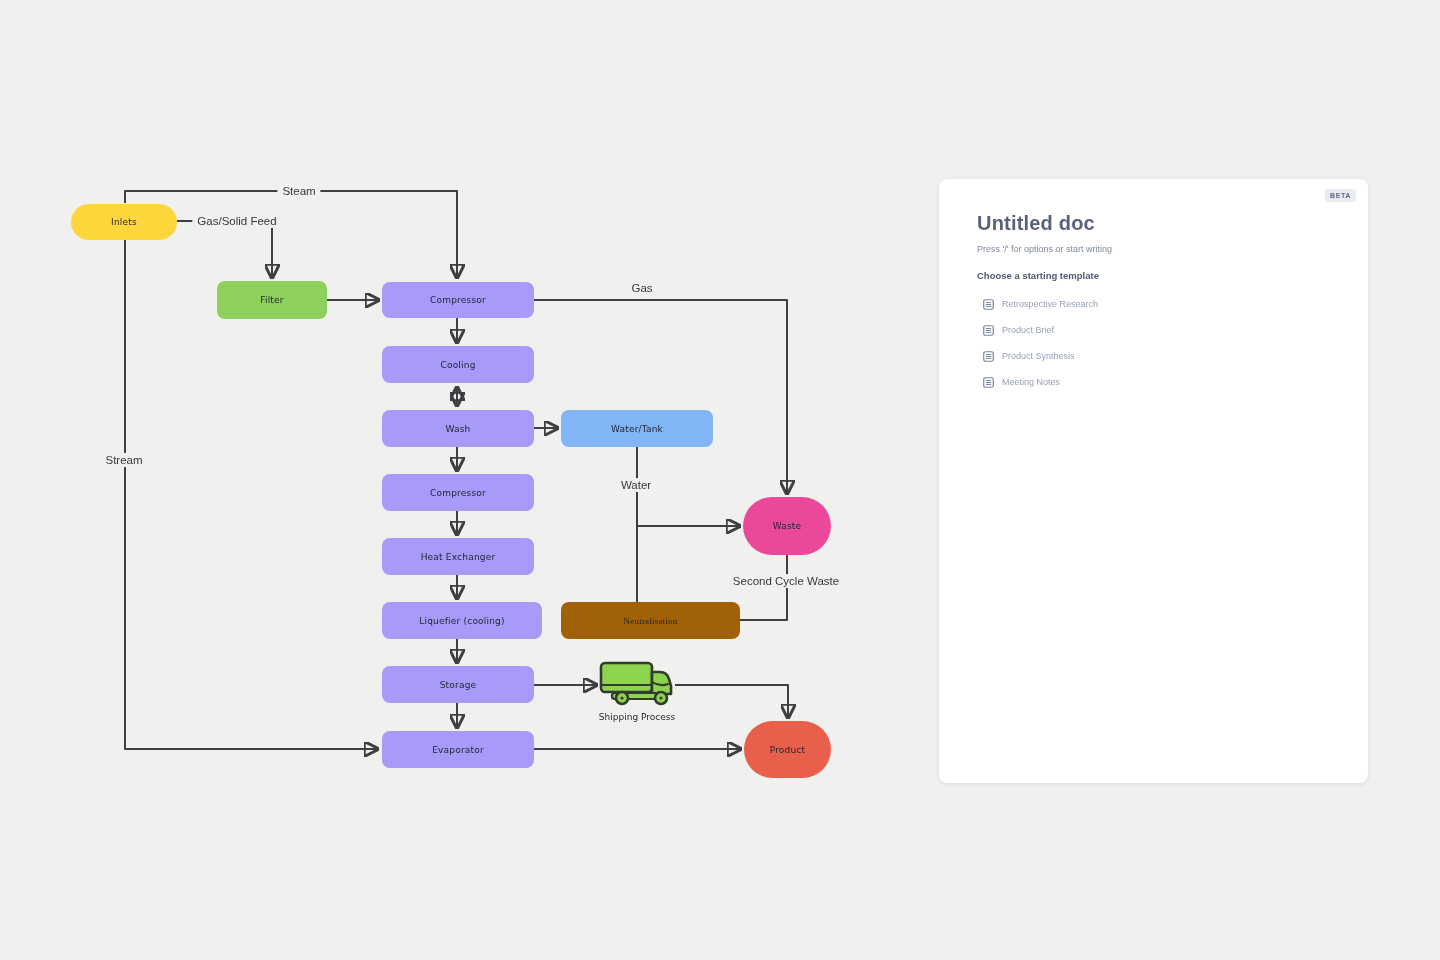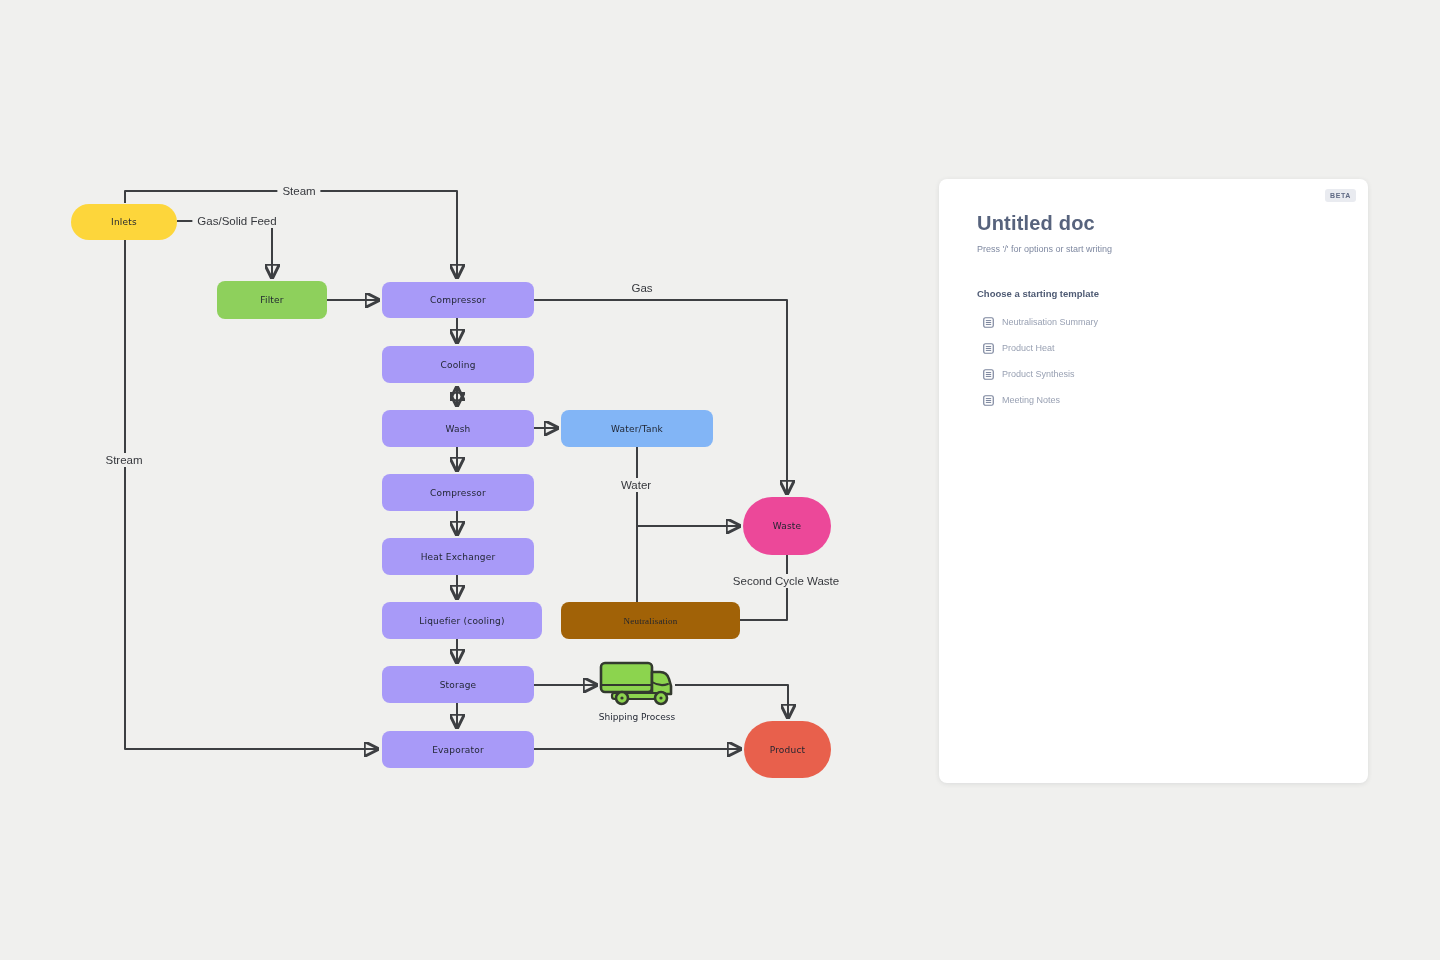--- a/index.html
+++ b/index.html
@@ -83,21 +83,21 @@
     letter-spacing: 0.2px;
     cursor: text;
   }
   .doc-placeholder {
     margin-top: 9px;
     font-size: 9px;
     color: #7f89a1;
     cursor: text;
   }
   .tpl-heading {
-    margin-top: 34px;
+    margin-top: 16px;
     font-size: 9.5px;
     font-weight: bold;
     color: #4e5a73;
   }
   .tpl-list { margin-top: 10px; }
   .tpl-item {
     display: flex; align-items: center;
     height: 26px;
     gap: 8px;
     padding-left: 6px;
@@ -220,31 +220,31 @@
       <div class="tpl-heading">Choose a starting template</div>
       <div class="tpl-list">
 
         <div class="tpl-item">
           <svg class="tpl-icon" viewBox="0 0 12 12">
             <rect x="0.8" y="0.8" width="10.4" height="10.4" rx="2" fill="none" stroke="#7b859d" stroke-width="1.3"></rect>
             <line x1="3.1" y1="3.9" x2="8.9" y2="3.9" stroke="#7b859d" stroke-width="1.1"></line>
             <line x1="3.1" y1="6" x2="8.9" y2="6" stroke="#7b859d" stroke-width="1.1"></line>
             <line x1="3.1" y1="8.1" x2="8.9" y2="8.1" stroke="#7b859d" stroke-width="1.1"></line>
           </svg>
-          <span class="tpl-label">Neutralisation Summary</span>
-        </div>
-
-        <div class="tpl-item">
-          <svg class="tpl-icon" viewBox="0 0 12 12">
-            <rect x="0.8" y="0.8" width="10.4" height="10.4" rx="2" fill="none" stroke="#7b859d" stroke-width="1.3"></rect>
-            <line x1="3.1" y1="3.9" x2="8.9" y2="3.9" stroke="#7b859d" stroke-width="1.1"></line>
-            <line x1="3.1" y1="6" x2="8.9" y2="6" stroke="#7b859d" stroke-width="1.1"></line>
-            <line x1="3.1" y1="8.1" x2="8.9" y2="8.1" stroke="#7b859d" stroke-width="1.1"></line>
-          </svg>
-          <span class="tpl-label">Product Heat</span>
+          <span class="tpl-label">Retrospective Research</span>
+        </div>
+
+        <div class="tpl-item">
+          <svg class="tpl-icon" viewBox="0 0 12 12">
+            <rect x="0.8" y="0.8" width="10.4" height="10.4" rx="2" fill="none" stroke="#7b859d" stroke-width="1.3"></rect>
+            <line x1="3.1" y1="3.9" x2="8.9" y2="3.9" stroke="#7b859d" stroke-width="1.1"></line>
+            <line x1="3.1" y1="6" x2="8.9" y2="6" stroke="#7b859d" stroke-width="1.1"></line>
+            <line x1="3.1" y1="8.1" x2="8.9" y2="8.1" stroke="#7b859d" stroke-width="1.1"></line>
+          </svg>
+          <span class="tpl-label">Product Brief</span>
         </div>
 
         <div class="tpl-item">
           <svg class="tpl-icon" viewBox="0 0 12 12">
             <rect x="0.8" y="0.8" width="10.4" height="10.4" rx="2" fill="none" stroke="#7b859d" stroke-width="1.3"></rect>
             <line x1="3.1" y1="3.9" x2="8.9" y2="3.9" stroke="#7b859d" stroke-width="1.1"></line>
             <line x1="3.1" y1="6" x2="8.9" y2="6" stroke="#7b859d" stroke-width="1.1"></line>
             <line x1="3.1" y1="8.1" x2="8.9" y2="8.1" stroke="#7b859d" stroke-width="1.1"></line>
           </svg>
           <span class="tpl-label">Product Synthesis</span>

